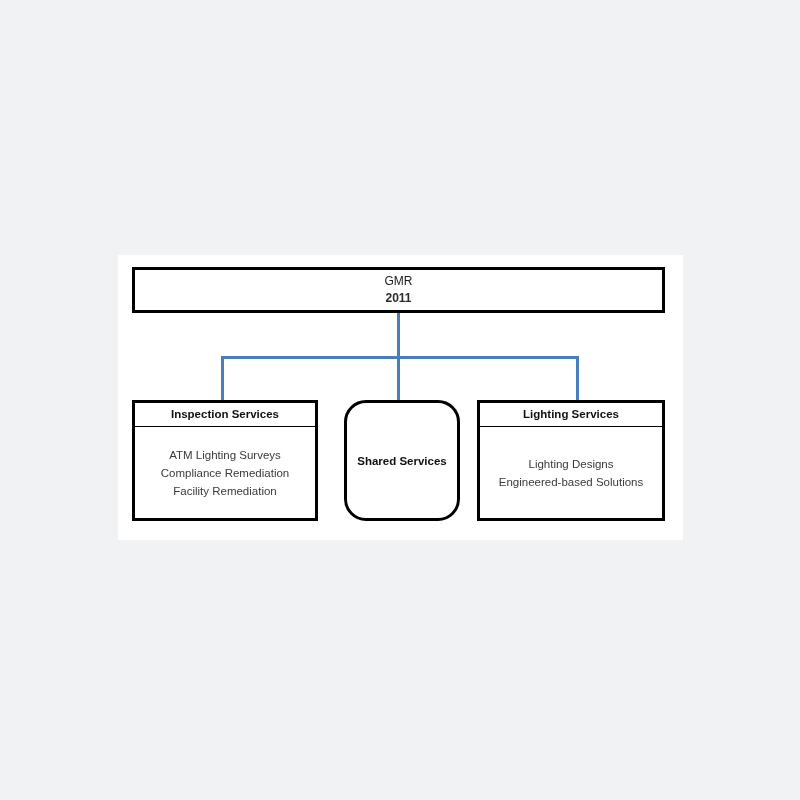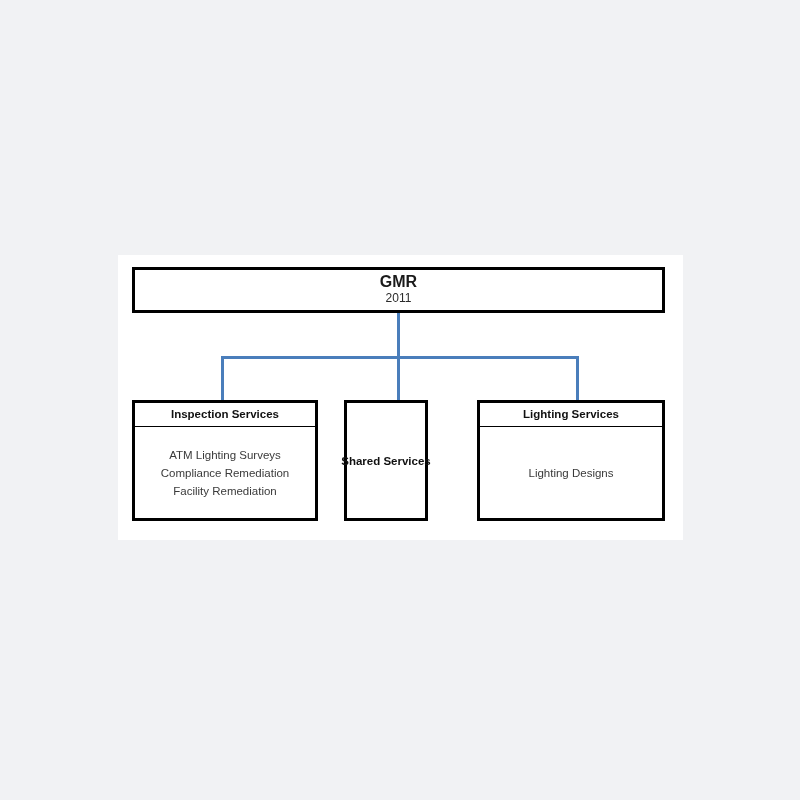--- a/index.html
+++ b/index.html
@@ -65,40 +65,40 @@
     left: 14px;
     top: 12px;
     width: 533px;
     height: 46px;
     display: flex;
     flex-direction: column;
     align-items: center;
     justify-content: center;
   }
   .root-title {
-    font-size: 16px;
-    font-weight: bold;
+    font-size: 12px;
+    font-weight: normal;
     color: #1a1a1a;
     line-height: 17px;
   }
   .root-sub {
     font-size: 12px;
-    font-weight: normal;
+    font-weight: bold;
     color: #2b2b2b;
     line-height: 17px;
   }
 
   .unit-box {
     top: 145px;
     height: 121px;
     display: flex;
     flex-direction: column;
   }
   #inspection-box { left: 14px;  width: 186px; }
-  #shared-box     { left: 226px; width: 84px; }
+  #shared-box     { left: 226px; width: 116px; border-radius: 22px; }
   #solution-box   { left: 359px; width: 188px; }
 
   .unit-header {
     flex: 0 0 auto;
     height: 23px;
     line-height: 22px;
     text-align: center;
     font-size: 11.5px;
     font-weight: bold;
     color: #111111;
@@ -155,16 +155,17 @@
   <div class="box unit-box" id="shared-box">
     <div class="unit-body">
       <div class="line bold-label">Shared Services</div>
     </div>
   </div>
 
   <div class="box unit-box" id="solution-box">
     <div class="unit-header">Lighting Services</div>
     <div class="unit-body">
       <div class="line">Lighting Designs</div>
+      <div class="line">Engineered-based Solutions</div>
     </div>
   </div>
 
 </div>
 
 </body></html>

